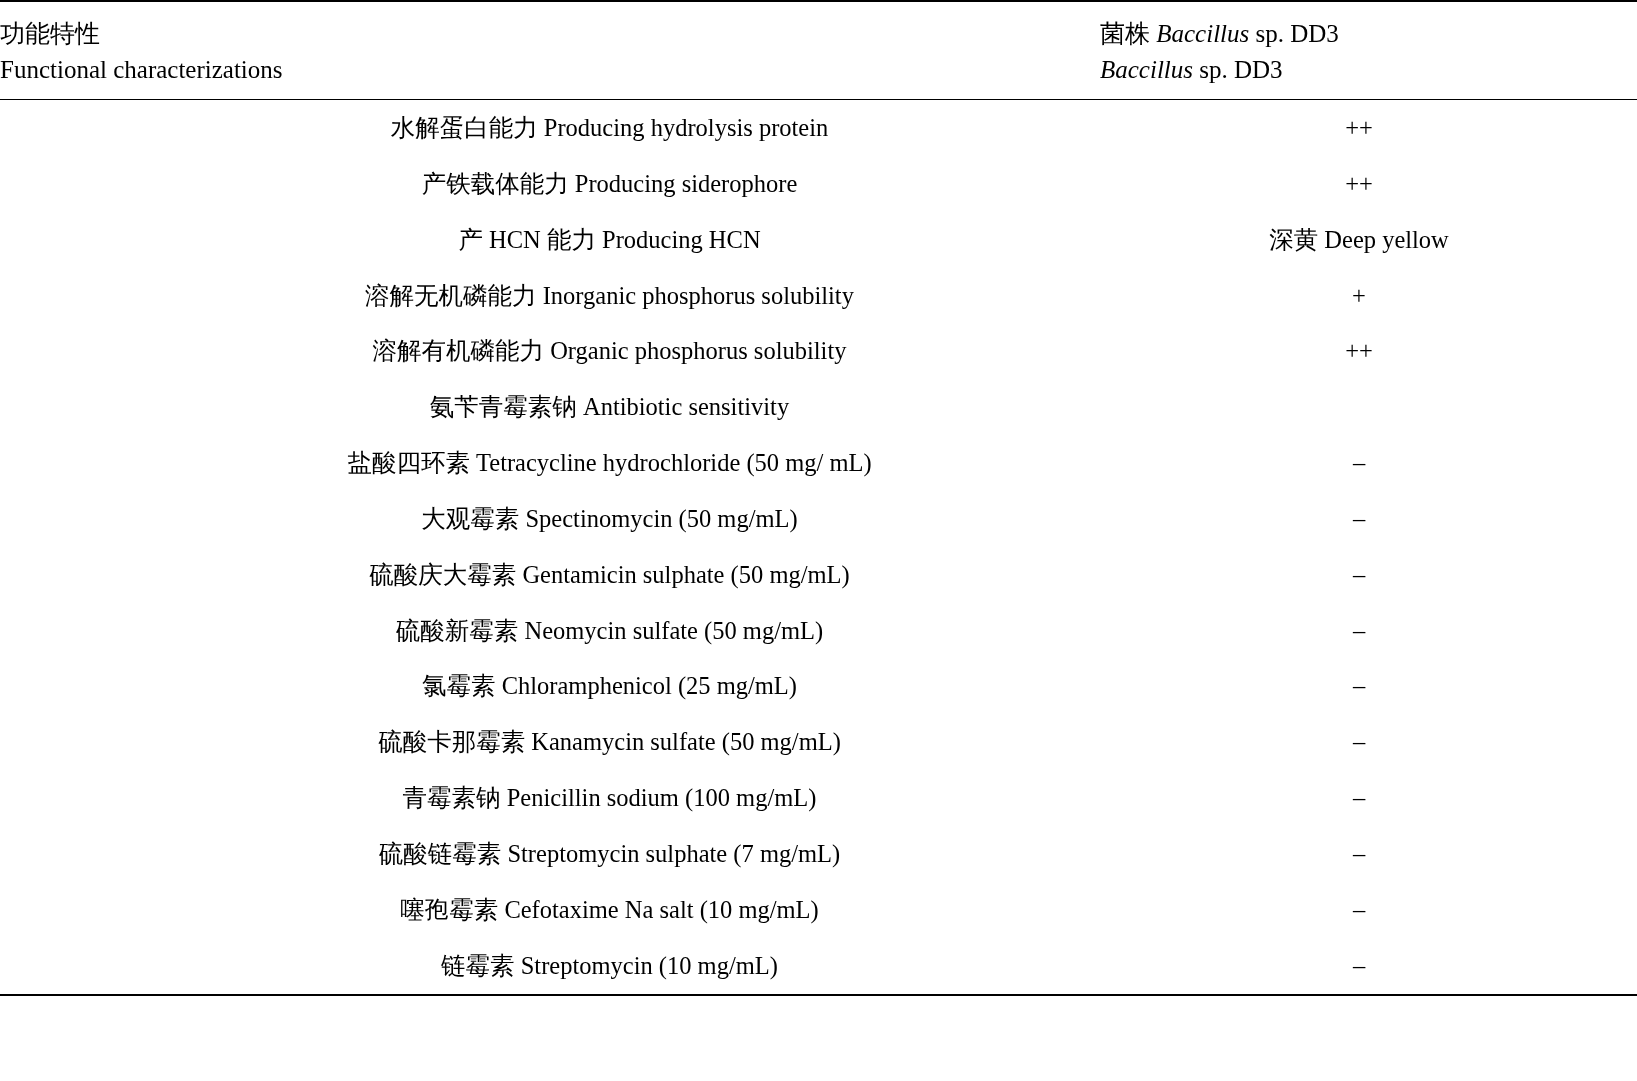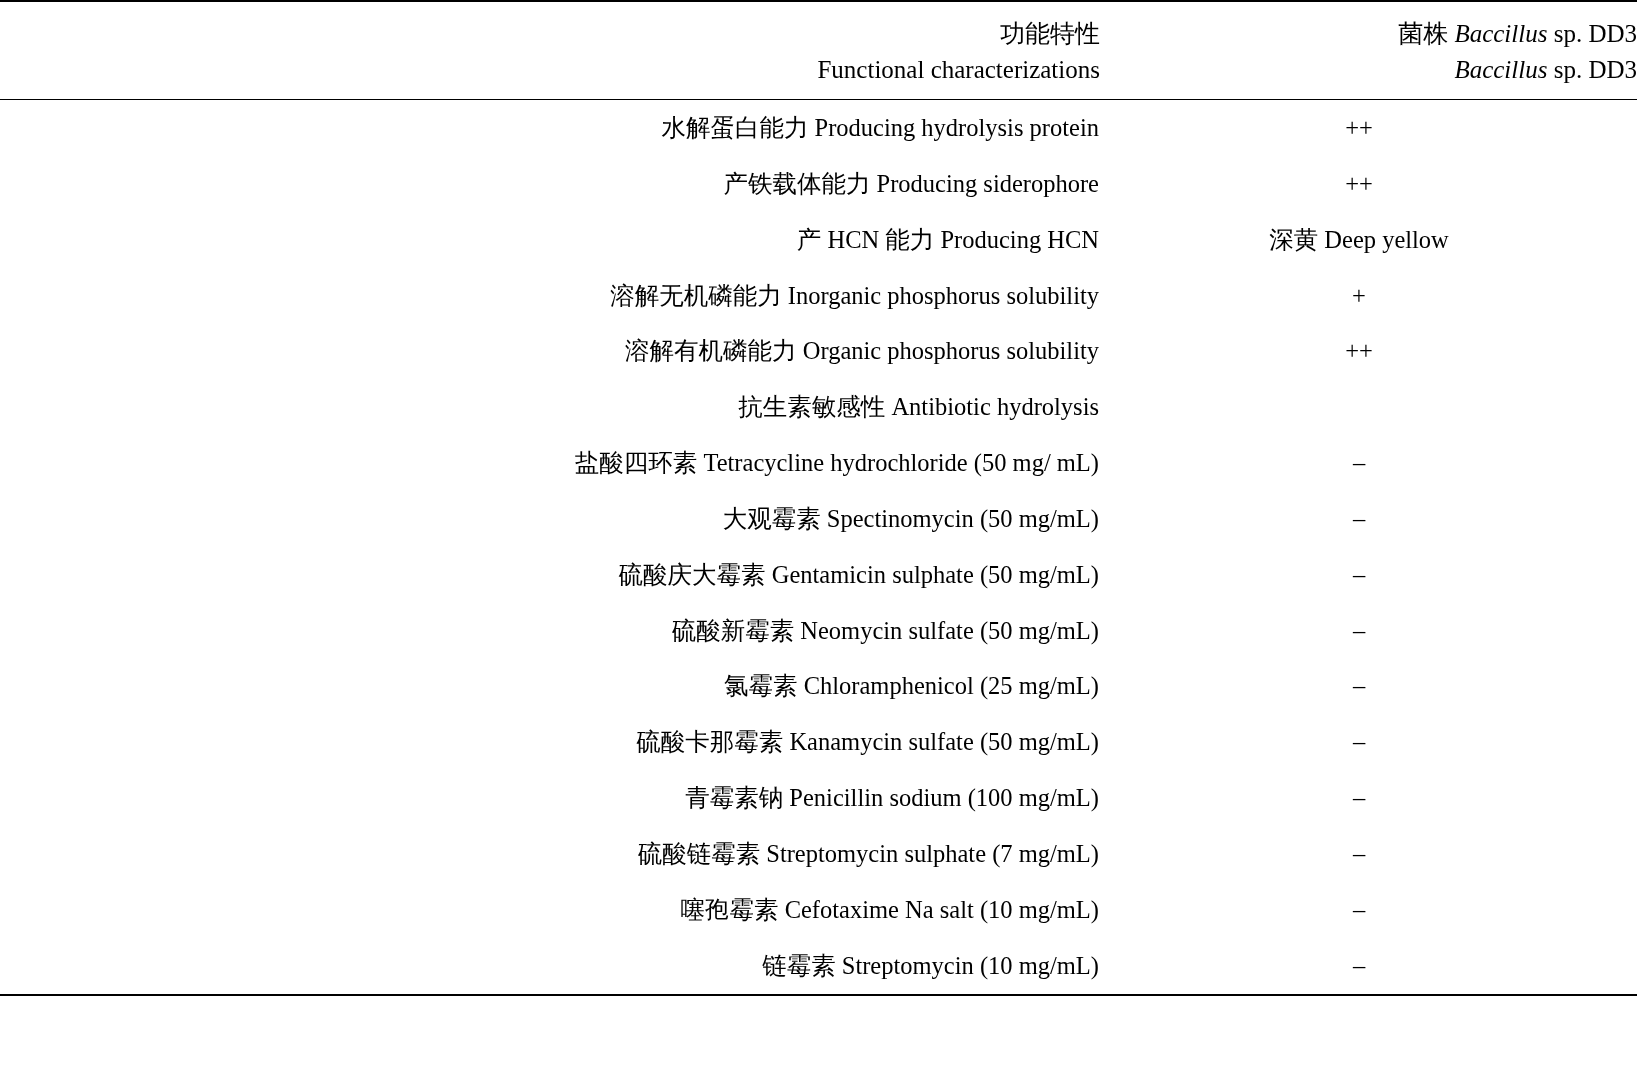--- a/index.html
+++ b/index.html
@@ -26,21 +26,21 @@
     table-layout: fixed;
   }
   table.data-table col.col-label { width: 1100px; }
   table.data-table col.col-value { width: 537px; }
   thead th {
     font-weight: normal;
     padding: 0;
     vertical-align: top;
   }
   .header-cell {
-    text-align: right;
+    text-align: left;
     font-size: 25px;
     line-height: 1.42;
     padding-top: 14px;
     padding-bottom: 12px;
   }
   .header-cell .zh {
     display: block;
     font-family: "Liberation Serif", serif;
   }
   .header-cell .en {
@@ -55,21 +55,21 @@
     border-bottom: 1.5px solid #000000;
   }
   tbody td {
     font-size: 24.5px;
     line-height: 1.3;
     padding-top: 12px;
     padding-bottom: 12px;
     vertical-align: baseline;
   }
   td.label {
-    text-align: right;
+    text-align: center;
     padding-left: 120px;
   }
   td.value {
     text-align: center;
     padding-right: 20px;
   }
   tbody tr:last-child td {
     border-bottom: 2px solid #000000;
   }
   .it { font-style: italic; }
@@ -110,21 +110,21 @@
       </tr>
       <tr>
         <td class="label">溶解无机磷能力 Inorganic phosphorus solubility</td>
         <td class="value">+</td>
       </tr>
       <tr>
         <td class="label">溶解有机磷能力 Organic phosphorus solubility</td>
         <td class="value">++</td>
       </tr>
       <tr>
-        <td class="label">抗生素敏感性 Antibiotic hydrolysis</td>
+        <td class="label">氨苄青霉素钠 Antibiotic sensitivity</td>
         <td class="value"></td>
       </tr>
       <tr>
         <td class="label">盐酸四环素 Tetracycline hydrochloride (50 mg/ mL)</td>
         <td class="value">–</td>
       </tr>
       <tr>
         <td class="label">大观霉素 Spectinomycin (50 mg/mL)</td>
         <td class="value">–</td>
       </tr>

